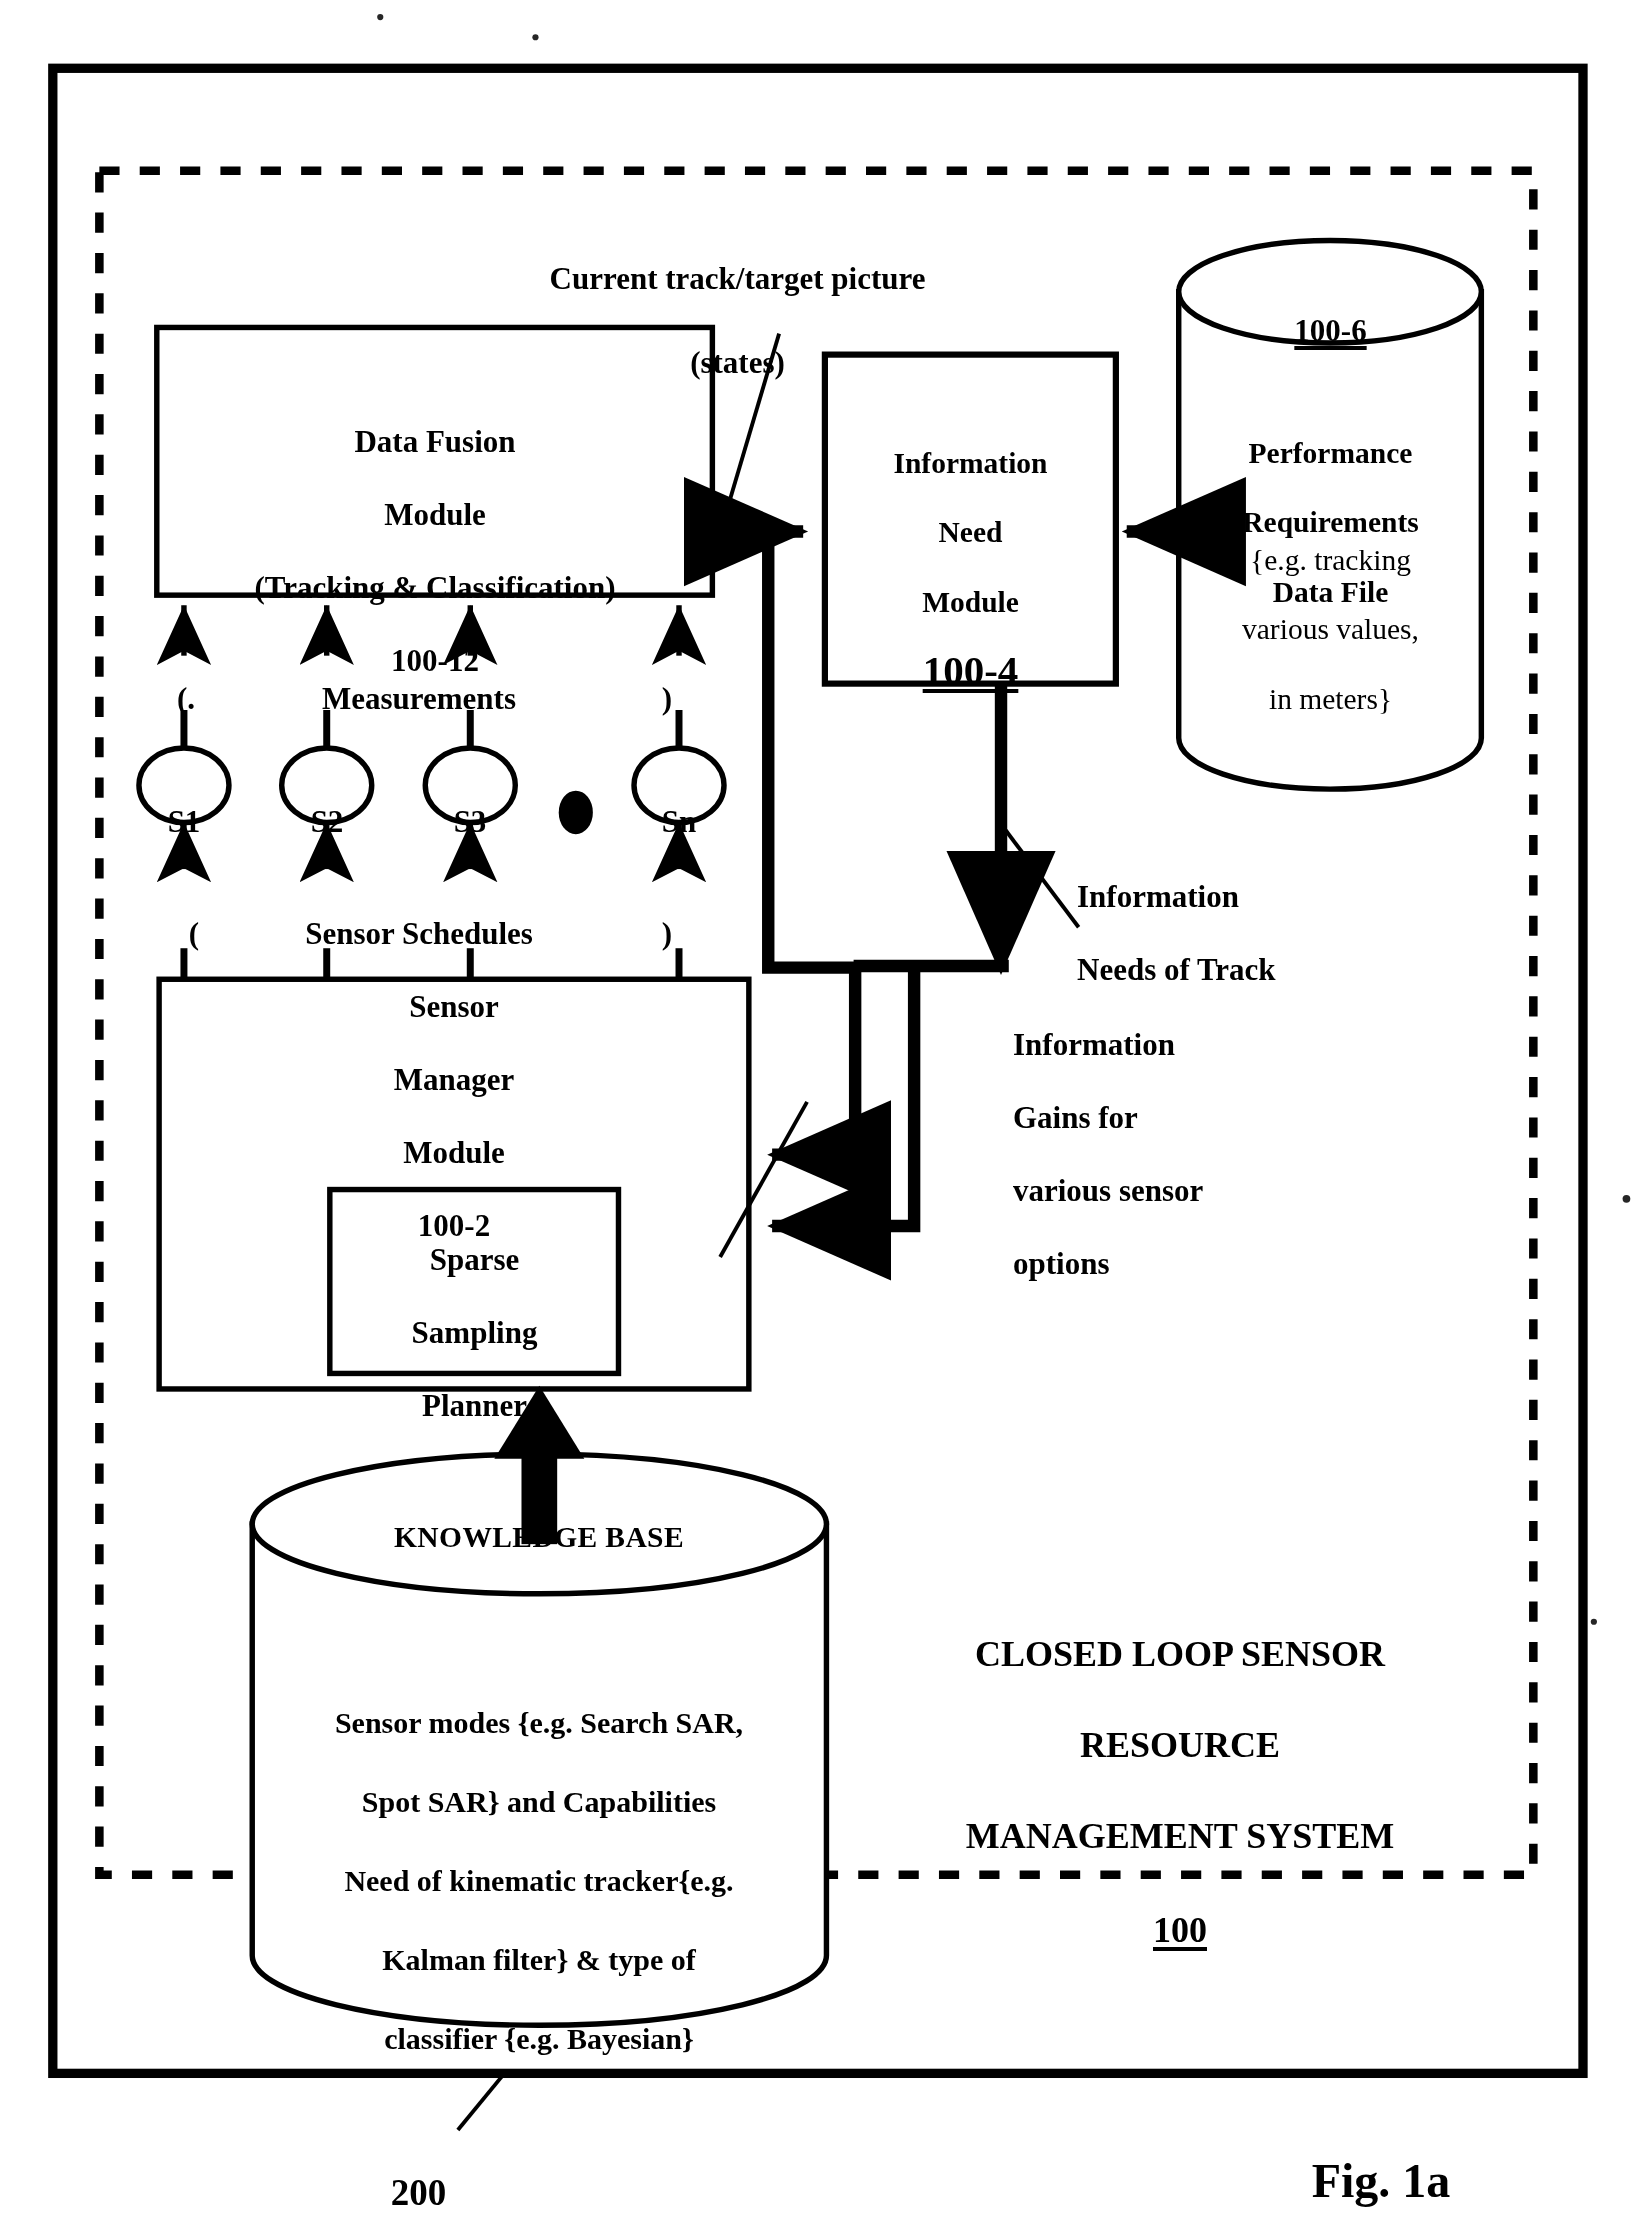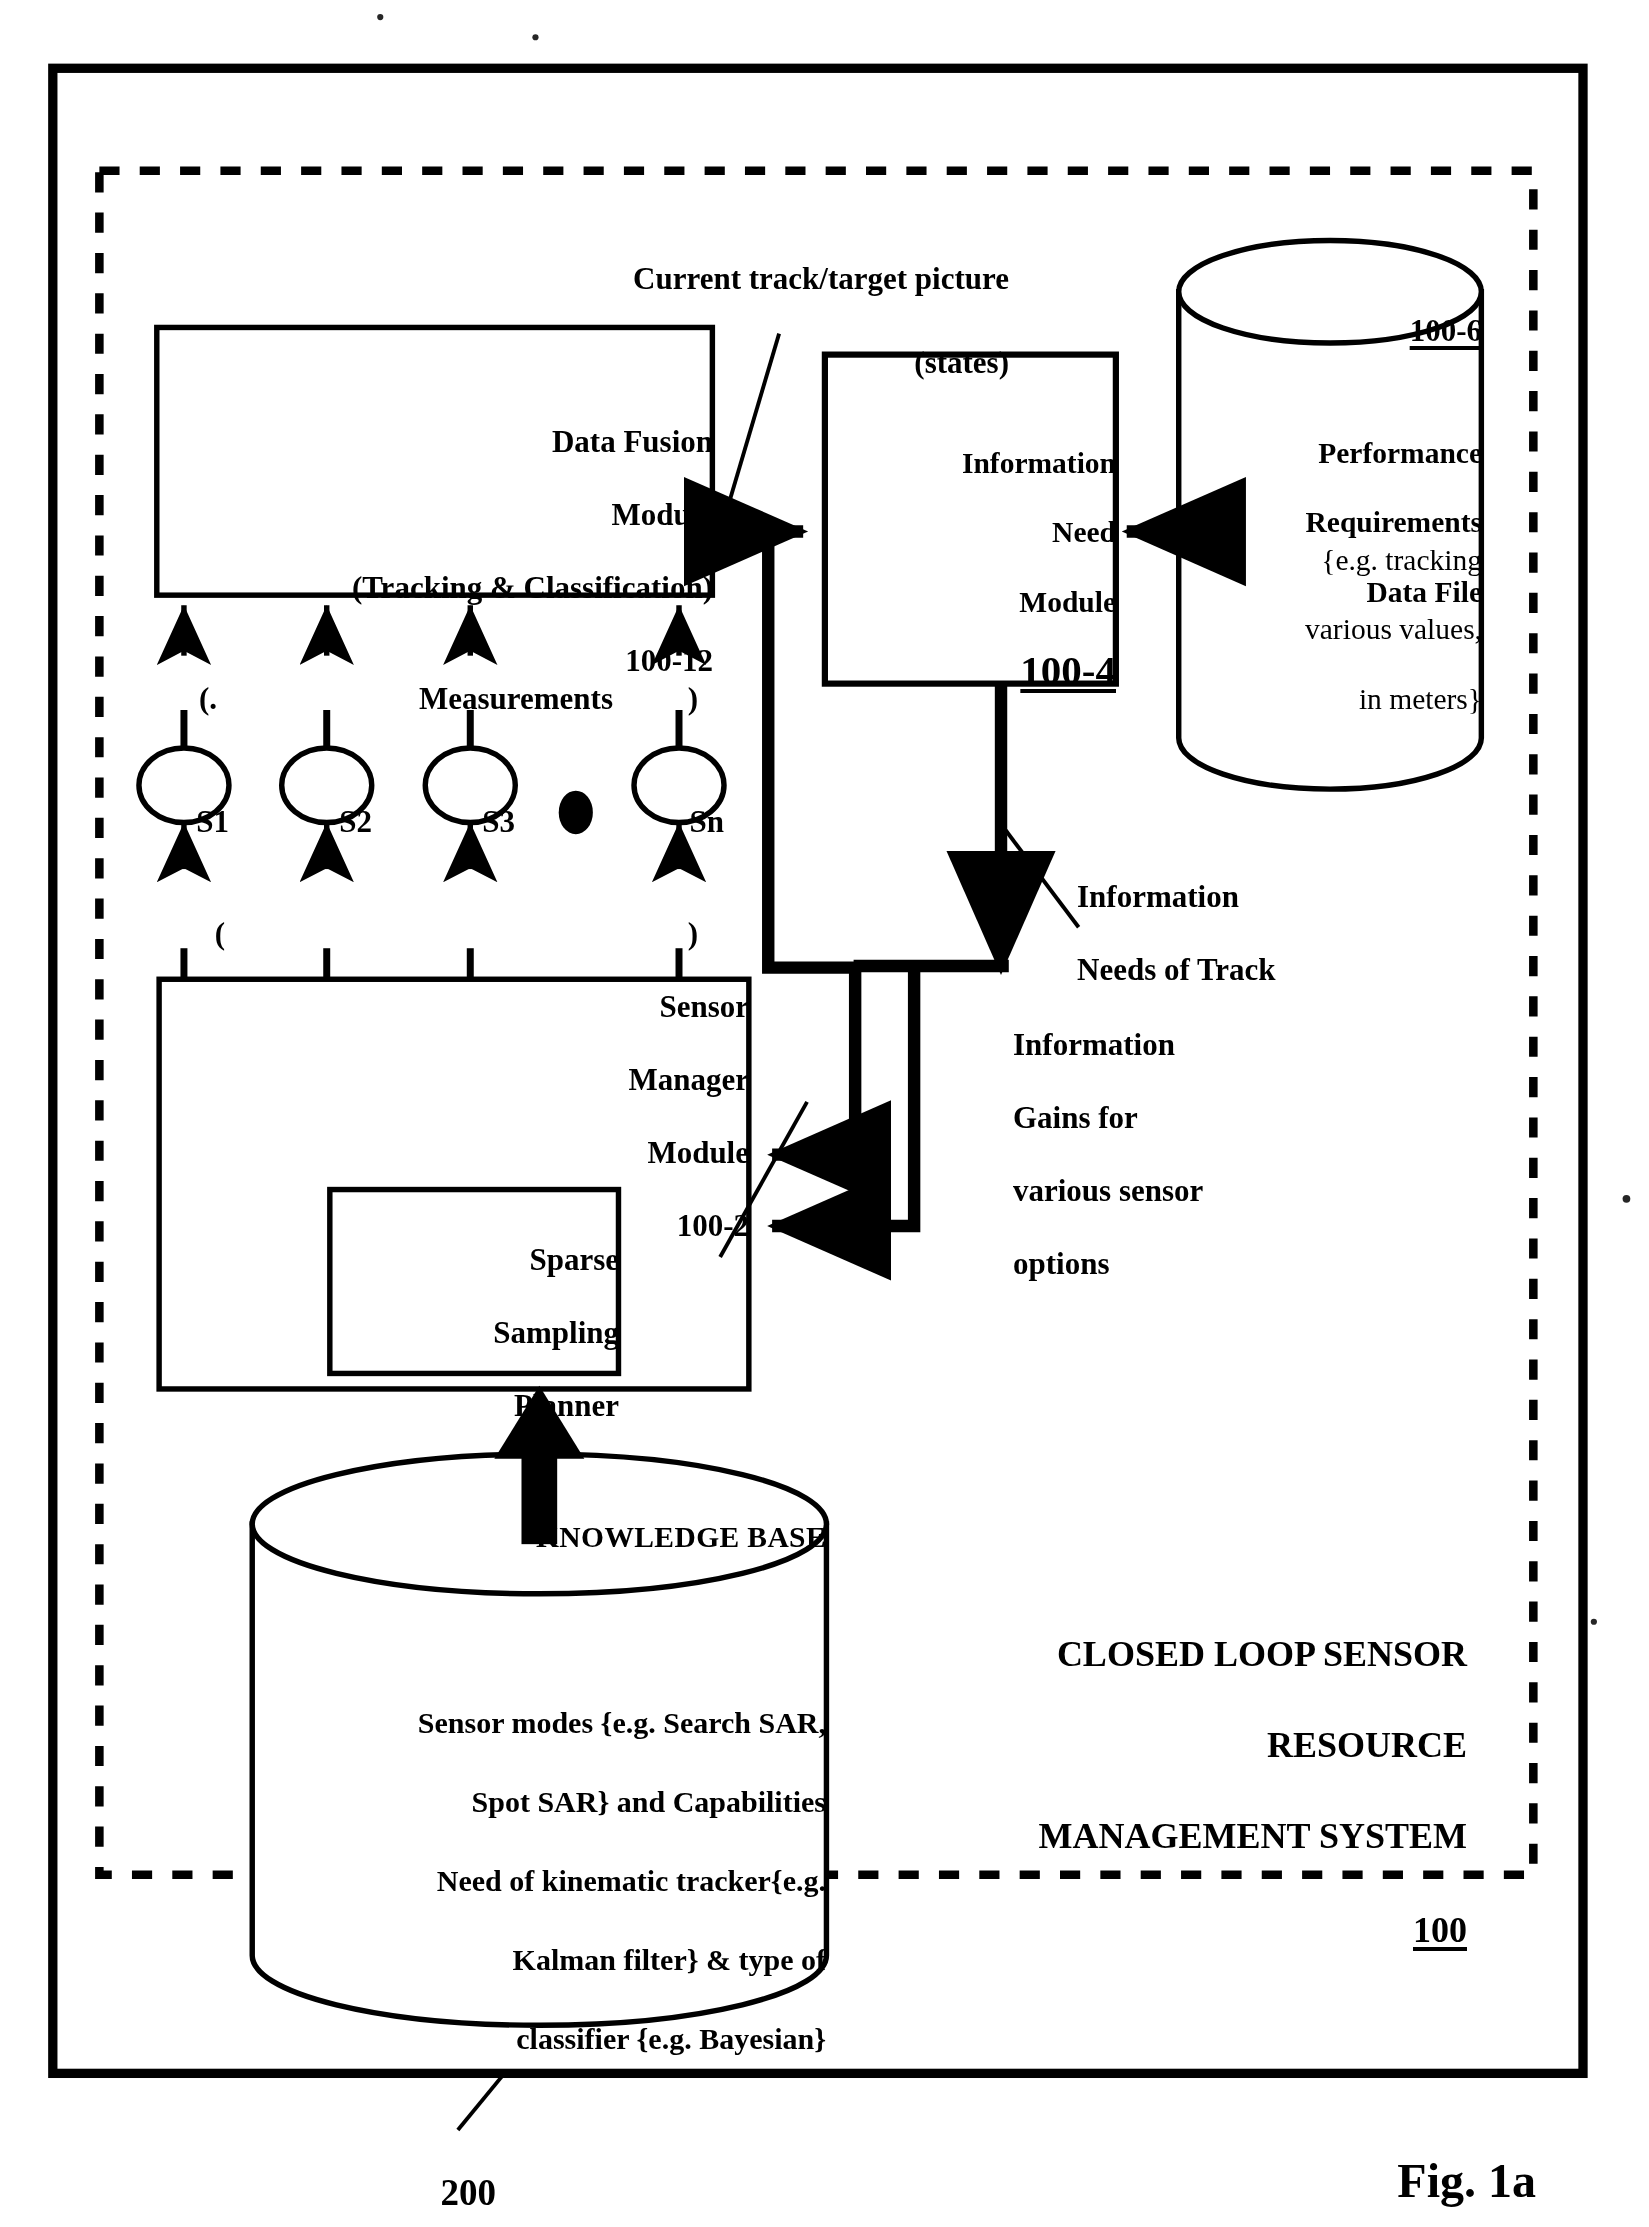--- a/index.html
+++ b/index.html
@@ -19,21 +19,21 @@
     overflow: hidden;
   }
   #svg-layer {
     position: absolute;
     left: 0; top: 0;
     width: 1649px;
     height: 2227px;
   }
   .lbl {
     position: absolute;
-    text-align: right;
+    text-align: center;
     line-height: 1.18;
     white-space: pre-line;
     font-weight: bold;
     color: #000;
   }
   .lbl.reg { font-weight: normal; }
   .underline-num {
     text-decoration: underline;
     text-decoration-thickness: 3.9px;
     text-underline-offset: 4.7px;
@@ -204,20 +204,23 @@
   <div class="lbl" style="left:425px; top:767px; width:90px; font-size:31px;">
     <span>S3</span>
   </div>
   <div class="lbl" style="left:634px; top:767px; width:90px; font-size:31px;">
     <span>Sn</span>
   </div>
 
   <div class="lbl" style="left:163px; top:879px; width:62px; font-size:31px;">
     <span>(</span>
   </div>
+  <div class="lbl" style="left:225px; top:879px; width:388px; font-size:31px;">
+    <span>Sensor Schedules</span>
+  </div>
   <div class="lbl" style="left:636px; top:879px; width:62px; font-size:31px;">
     <span>)</span>
   </div>
 
   <div class="lbl" style="left:159px; top:952px; width:590px; font-size:31px;">
     <div>Sensor</div>
     <div>Manager</div>
     <div>Module</div>
     <div>100-2</div>
   </div>

